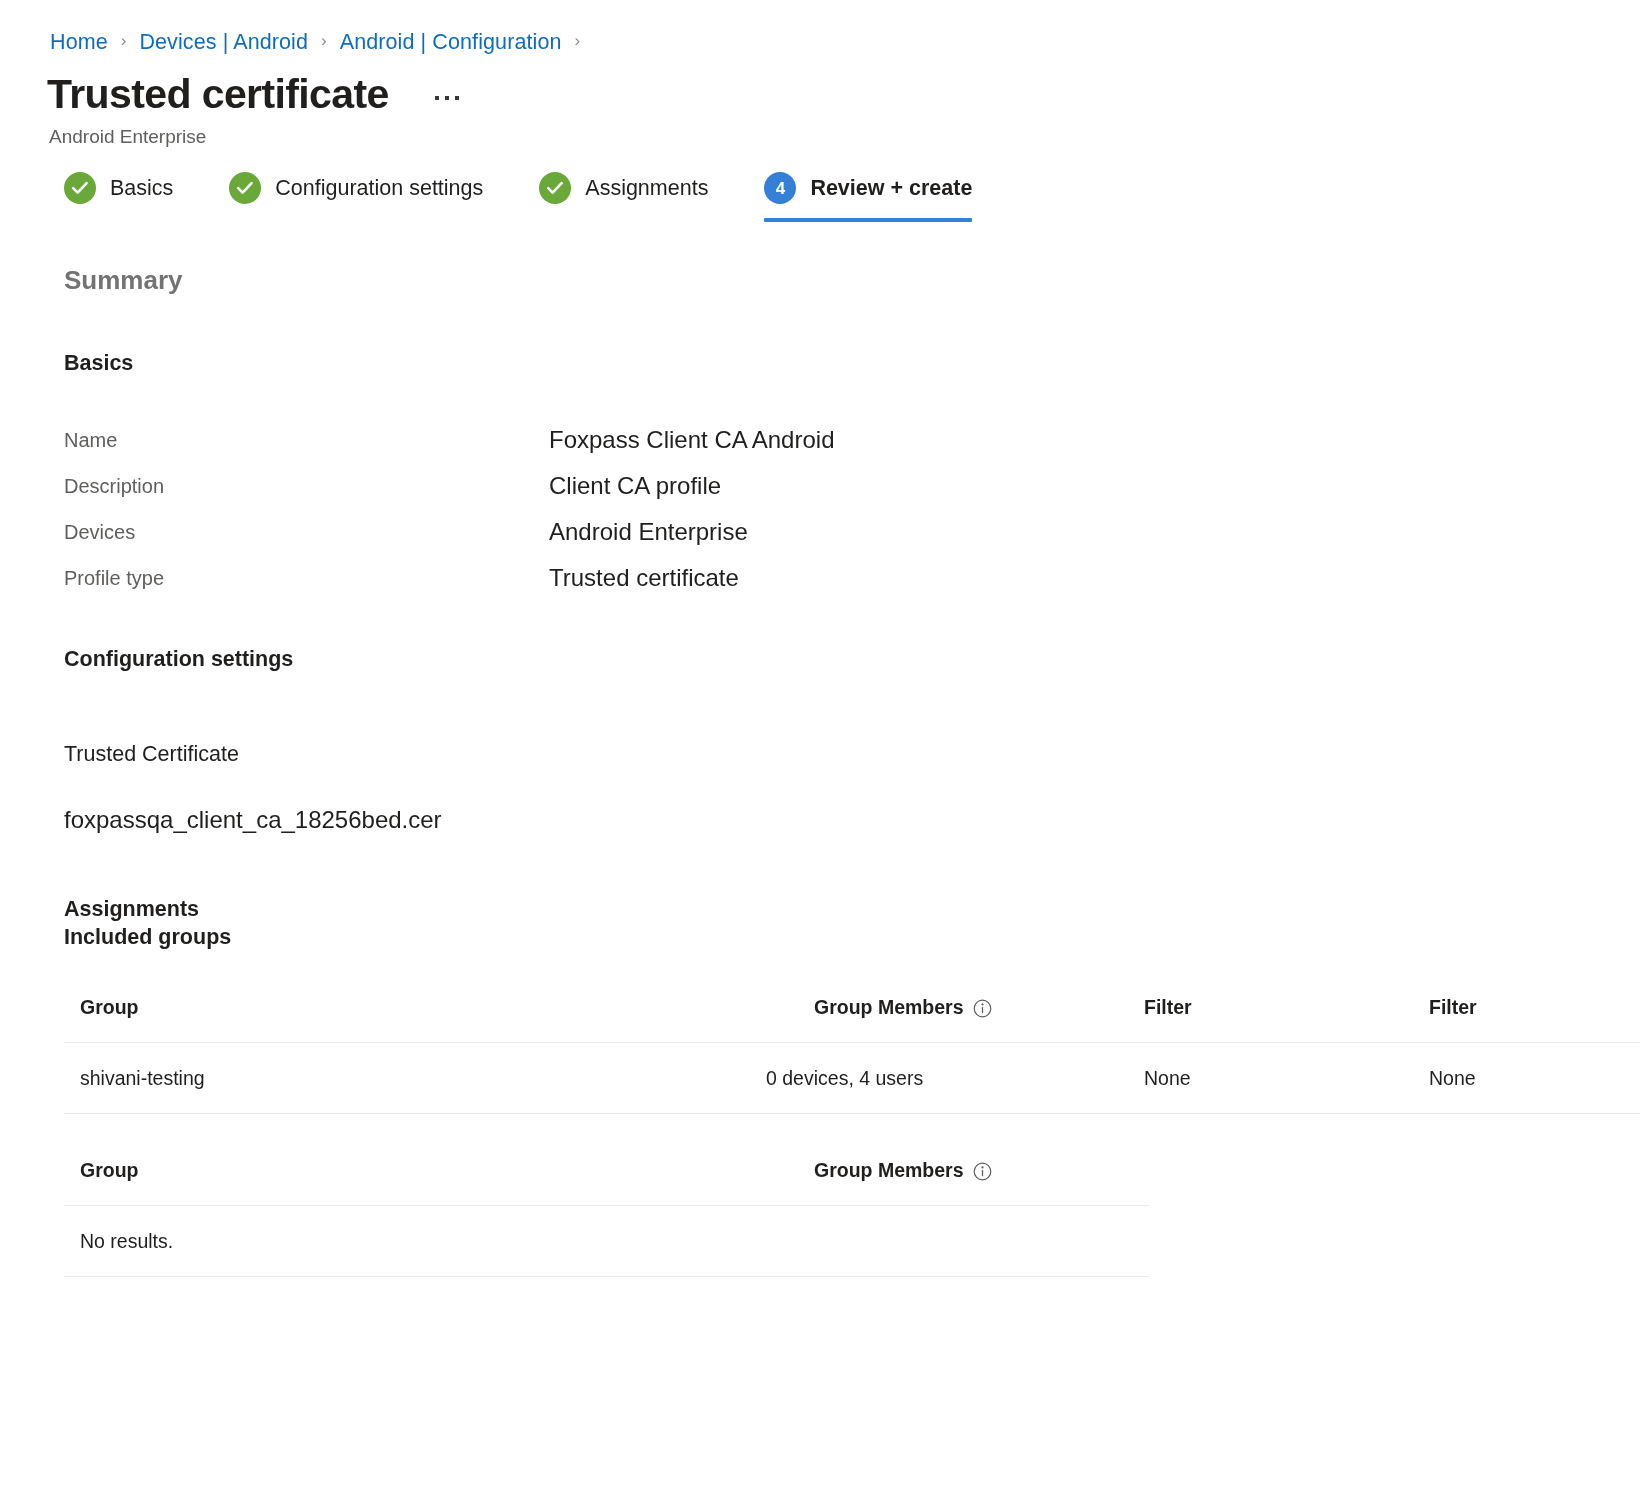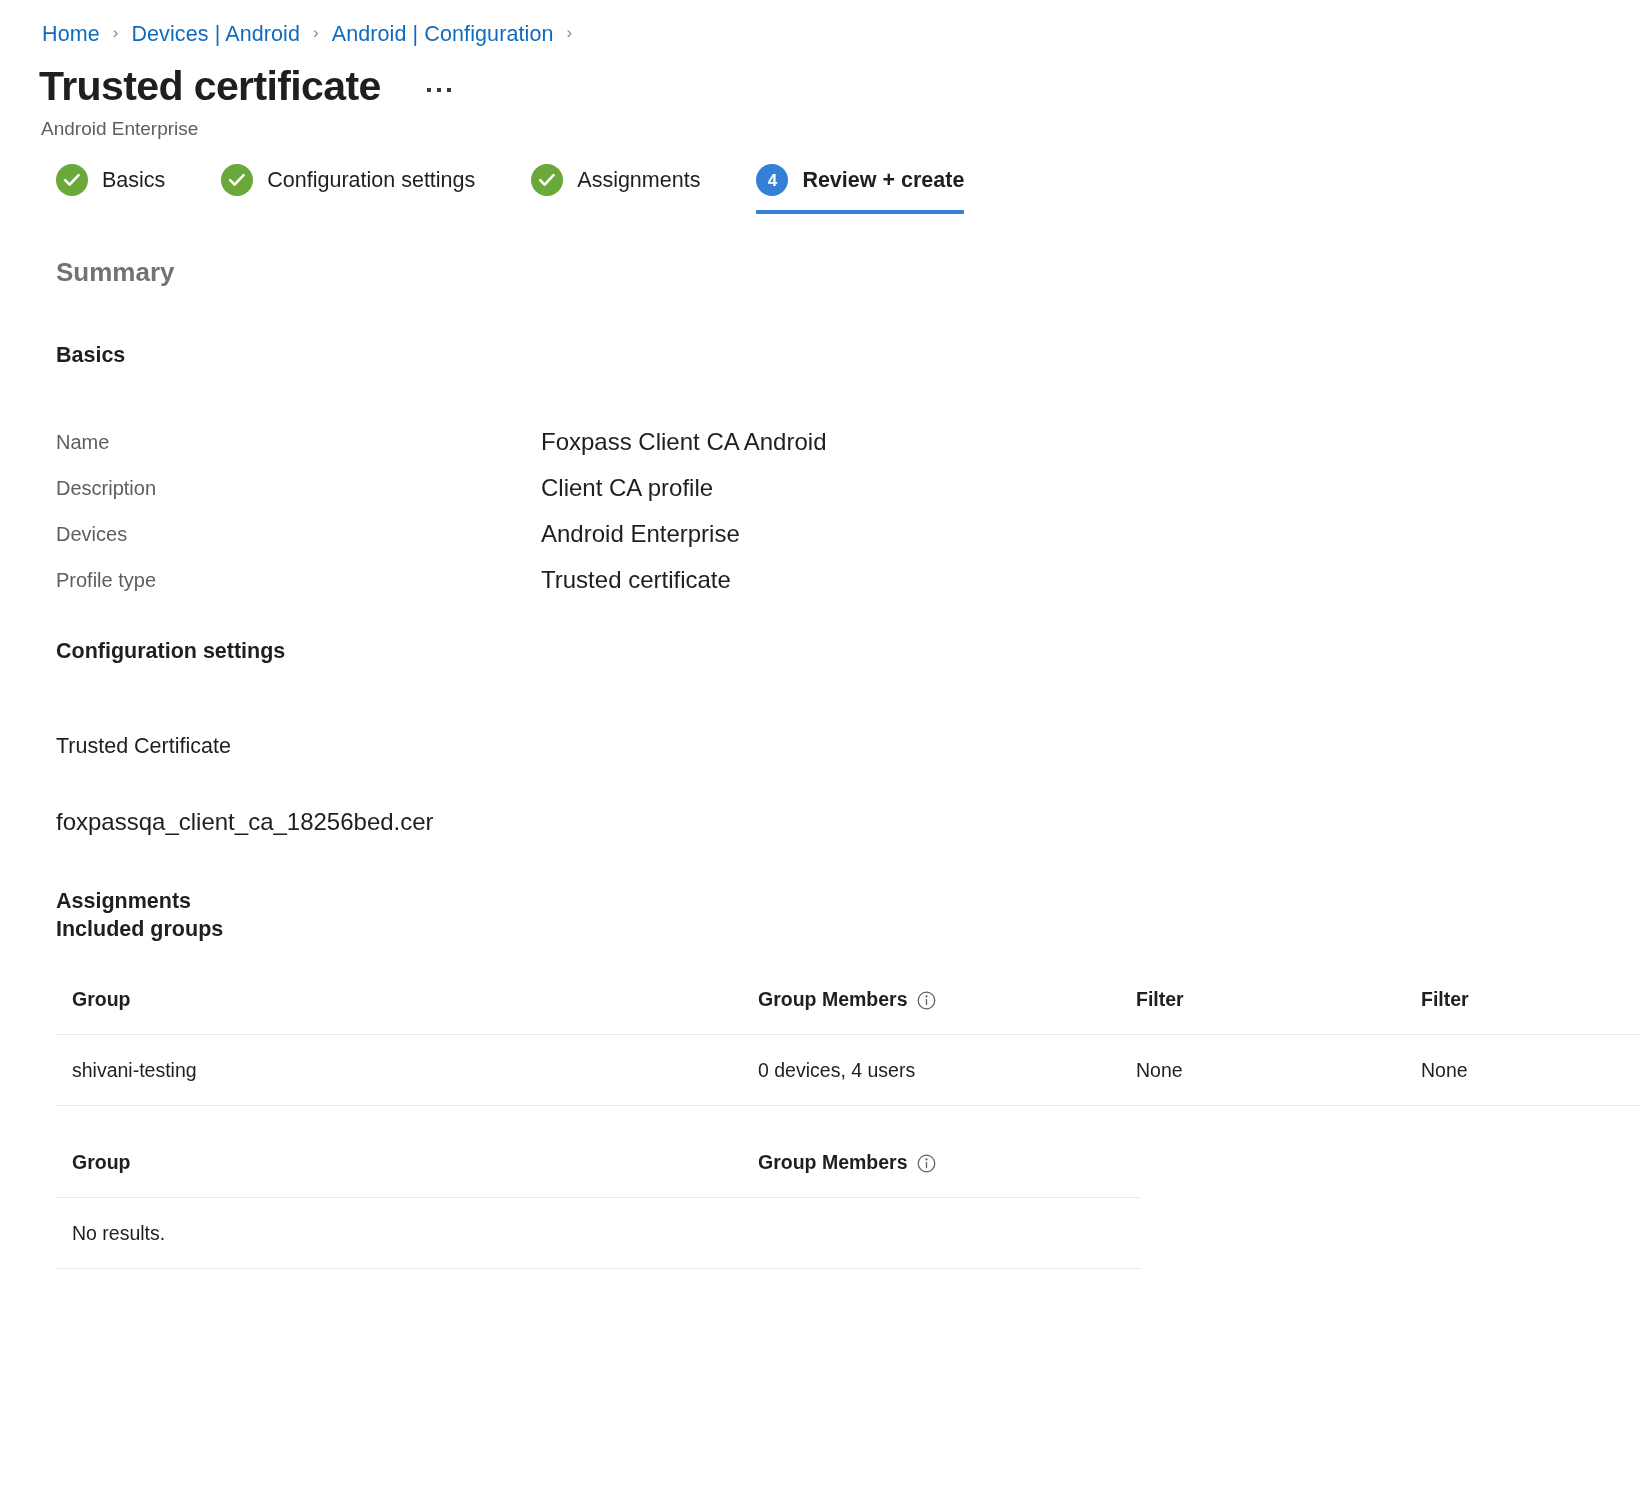--- a/index.html
+++ b/index.html
@@ -17,21 +17,21 @@
     overflow: hidden;
     position: relative;
   }
 
   .page {
     position: absolute;
     left: 0;
     top: 0;
     width: 1640px;
     height: 1506px;
-    padding: 4px;
+    padding: 12px;
   }
 
   
   .breadcrumb {
     display: flex;
     align-items: center;
     padding: 18px 0 0 38px;
     height: 42px;
     font-size: 21.5px;
     line-height: 24px;
@@ -176,21 +176,21 @@
   .h-group {
     font-size: 21.5px;
     font-weight: 700;
     color: #201f1e;
     line-height: 28px;
   }
 
   .kv-list { margin: 0; padding: 0; }
   .kv-row {
     display: flex;
-    align-items: flex-end;
+    align-items: center;
     height: 46px;
   }
   .kv-key {
     width: 485px;
     flex: 0 0 485px;
     font-size: 20px;
     color: #605e5c;
     line-height: 26px;
   }
   .kv-val {
@@ -229,21 +229,21 @@
     border-bottom: 1px solid #edebe9;
     overflow: hidden;
   }
   .col-group { width: 686px; }
   .col-members { width: 378px; }
   .col-filter { width: 285px; }
   .col-filter2 { width: 285px; }
   .excluded .col-group { width: 686px; }
   .excluded .col-members { width: 399px; }
 
-  .th-inner { display: inline-flex; align-items: center; gap: 9px; }
+  .th-inner { display: inline-flex; align-items: center; gap: 9px; margin-left: 48px; }
   .info-icon {
     width: 19px;
     height: 19px;
     flex: 0 0 auto;
     display: inline-block;
     cursor: pointer;
     position: relative;
     top: 1px;
   }
   .info-icon svg { display: block; }

